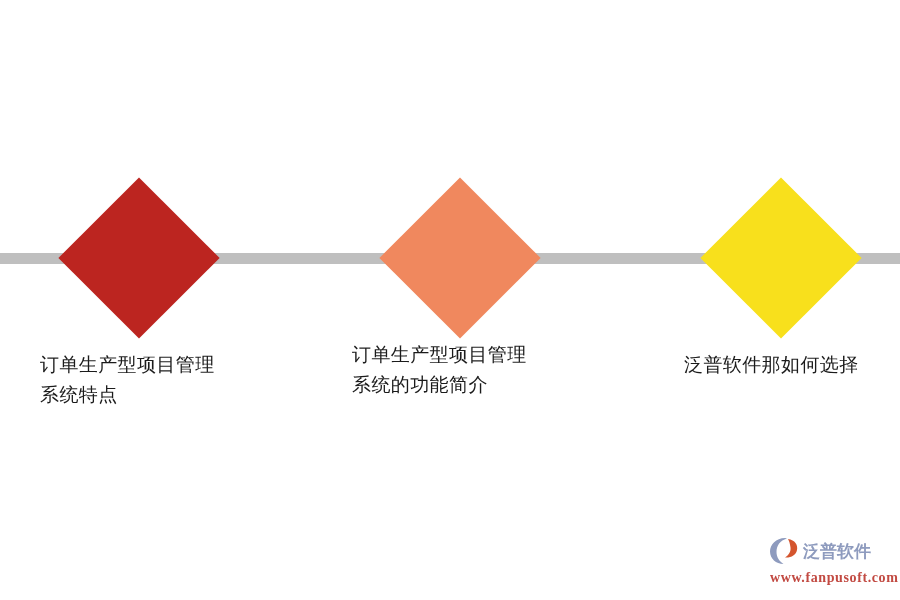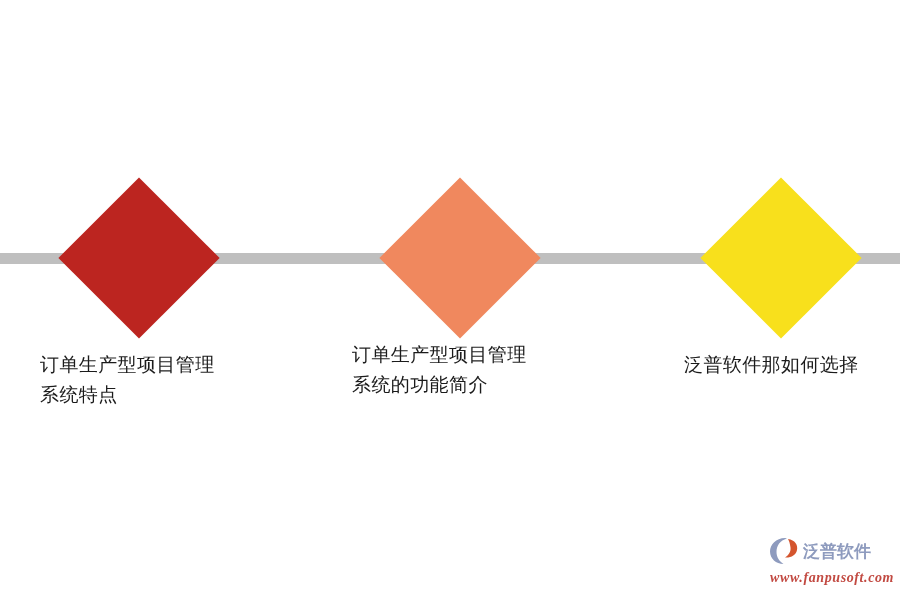--- a/index.html
+++ b/index.html
@@ -98,21 +98,20 @@
   }
   .watermark-url {
     font-size: 14px;
     line-height: 16px;
     color: #c24a42;
     font-family: "Liberation Serif", serif;
     font-weight: bold;
     letter-spacing: 0.6px;
     margin-top: 1px;
     margin-left: 2px;
-    font-style: italic;
   }
 </style>
 </head>
 <body>
 
 <div class="canvas">
 
   <div class="connector-line"></div>
 
   <div class="node node-1"></div>

